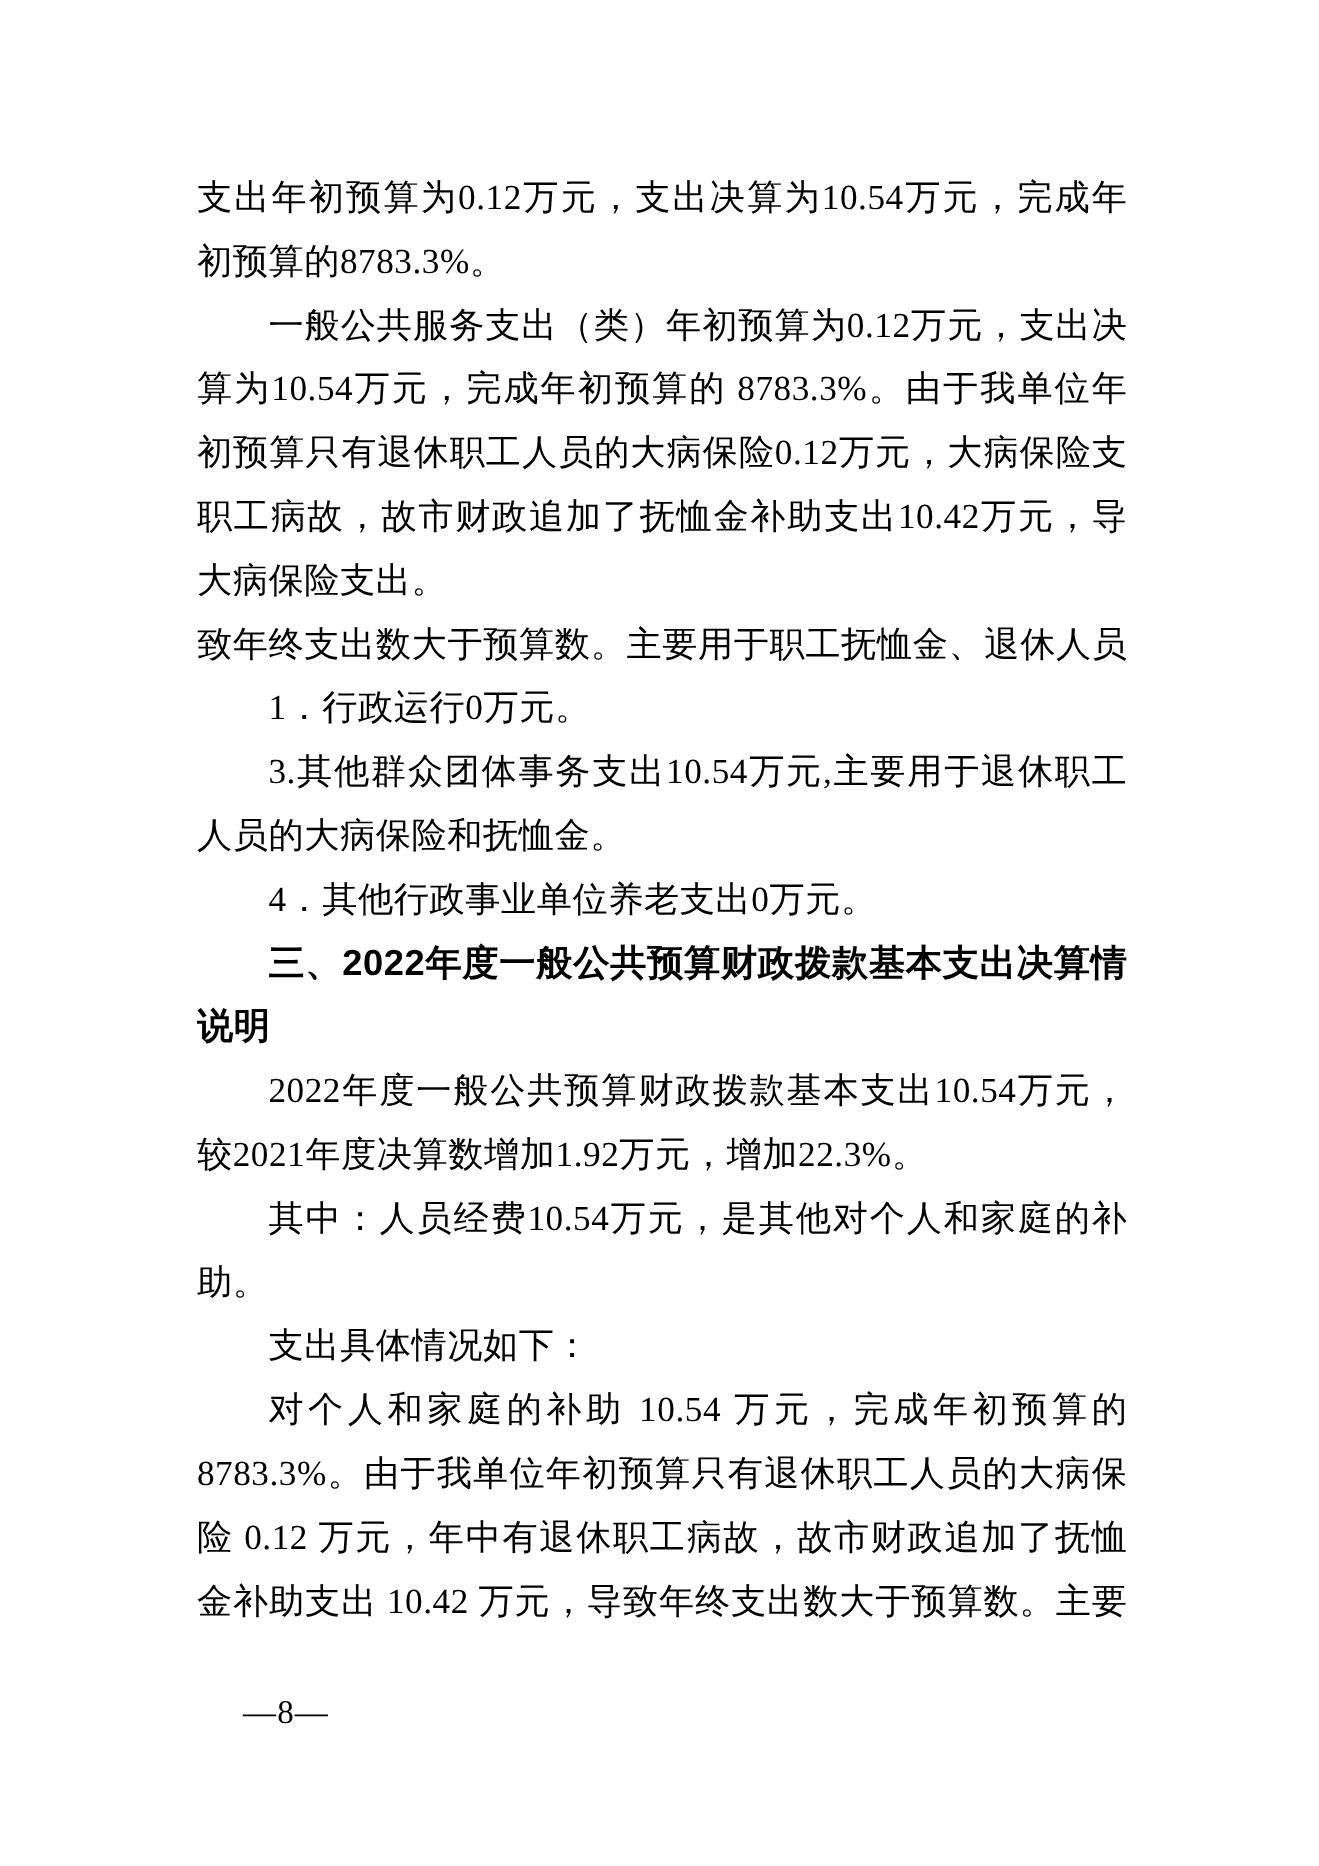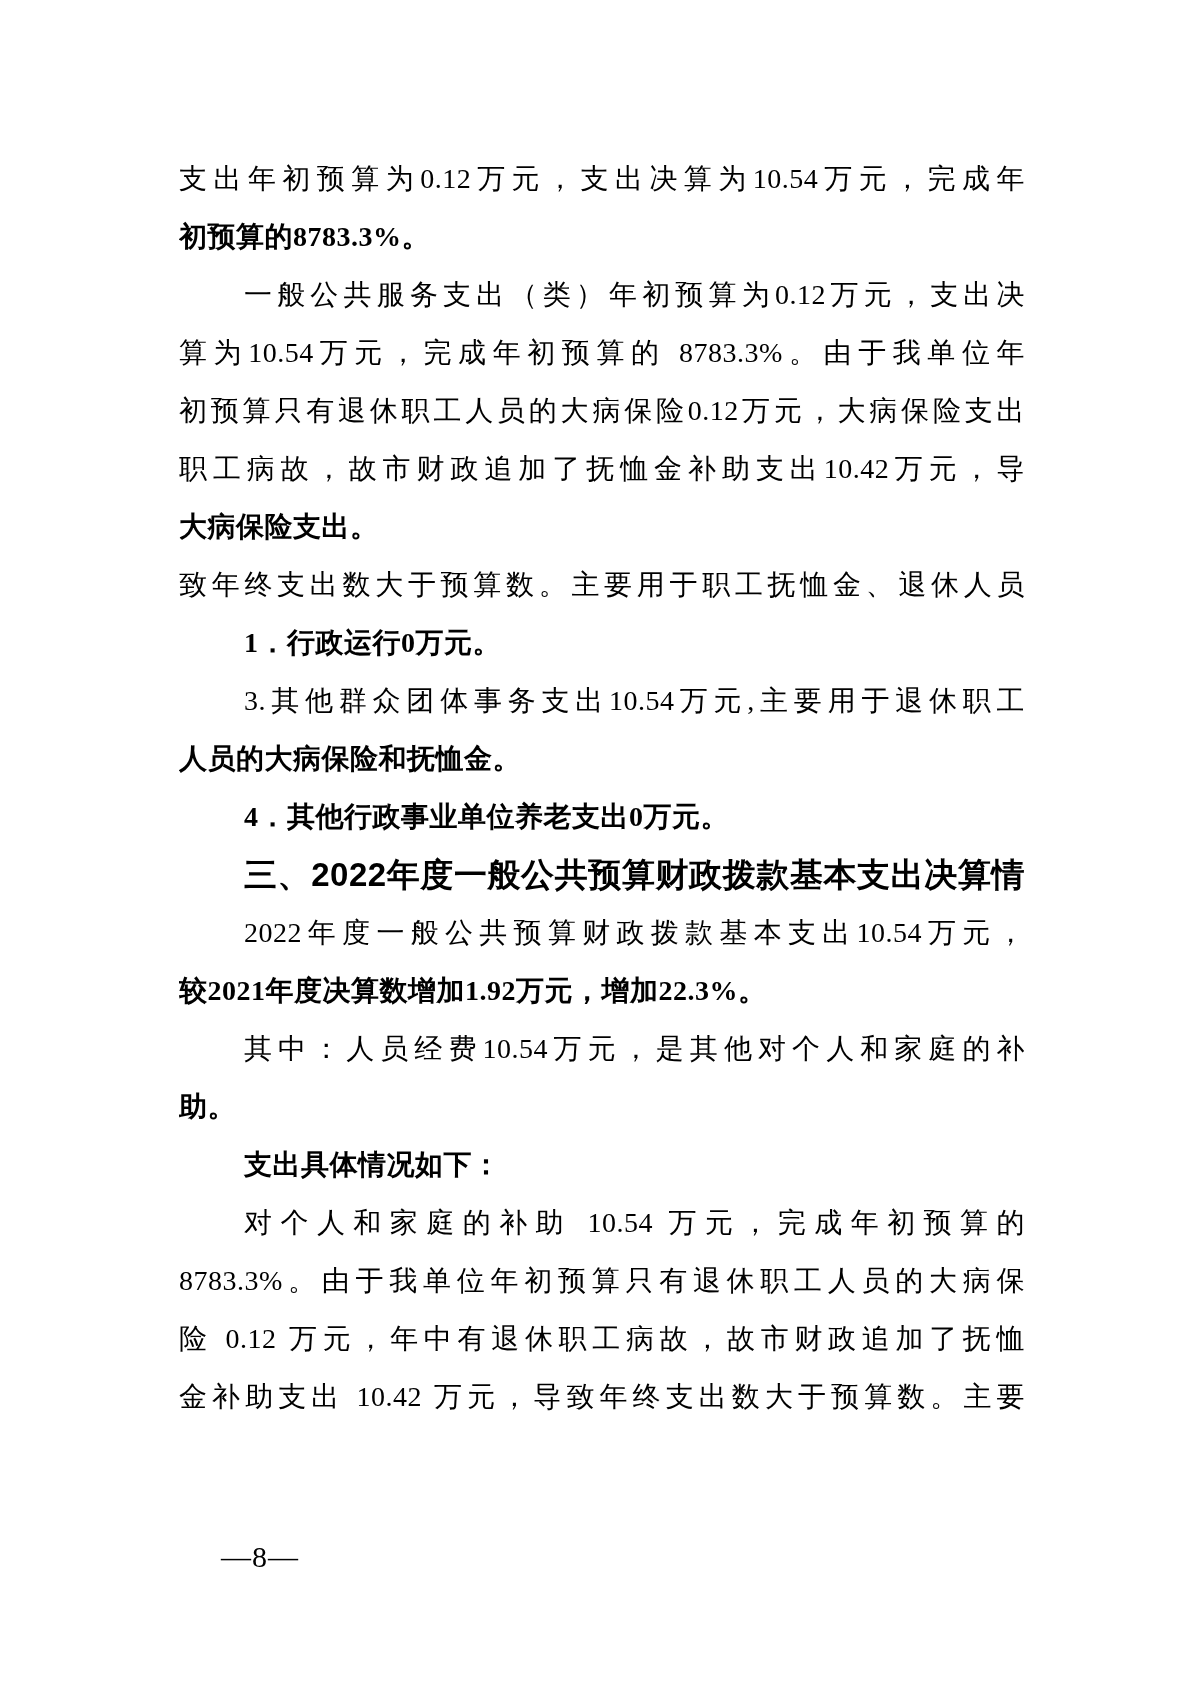--- a/index.html
+++ b/index.html
@@ -17,33 +17,32 @@
     font-family: "Liberation Serif", "DejaVu Serif", serif;
     color: #000000;
   }
   .content {
     position: absolute;
     left: 179px;
     top: 150px;
     width: 846px;
   }
   .line {
-    font-size: 28px;
+    font-size: 32px;
     height: 58px;
     line-height: 58px;
     overflow: hidden;
     white-space: normal;
     letter-spacing: 0.5px;
     text-align: justify;
     text-align-last: justify;
   }
   .line.end {
     text-align: left;
     text-align-last: left;
-    font-weight: bold;
   }
   .line.indent {
     padding-left: 65px;
   }
   .line.heading {
     font-family: "Liberation Sans", "DejaVu Sans", sans-serif;
     font-weight: bold;
     font-size: 33px;
   }
   .footer {
@@ -67,20 +66,21 @@
     <div class="line">算为10.54万元，完成年初预算的 8783.3%。由于我单位年</div>
     <div class="line">初预算只有退休职工人员的大病保险0.12万元，大病保险支出</div>
     <div class="line">职工病故，故市财政追加了抚恤金补助支出10.42万元，导</div>
     <div class="line end">大病保险支出。</div>
     <div class="line">致年终支出数大于预算数。主要用于职工抚恤金、退休人员</div>
     <div class="line end indent">1．行政运行0万元。</div>
     <div class="line indent">3.其他群众团体事务支出10.54万元,主要用于退休职工</div>
     <div class="line end">人员的大病保险和抚恤金。</div>
     <div class="line end indent">4．其他行政事业单位养老支出0万元。</div>
     <div class="line heading indent">三、2022年度一般公共预算财政拨款基本支出决算情况</div>
+    <div class="line heading end">说明</div>
     <div class="line indent">2022年度一般公共预算财政拨款基本支出10.54万元，</div>
     <div class="line end">较2021年度决算数增加1.92万元，增加22.3%。</div>
     <div class="line indent">其中：人员经费10.54万元，是其他对个人和家庭的补</div>
     <div class="line end">助。</div>
     <div class="line end indent">支出具体情况如下：</div>
     <div class="line indent">对个人和家庭的补助 10.54 万元，完成年初预算的</div>
     <div class="line">8783.3%。由于我单位年初预算只有退休职工人员的大病保</div>
     <div class="line">险 0.12 万元，年中有退休职工病故，故市财政追加了抚恤</div>
     <div class="line">金补助支出 10.42 万元，导致年终支出数大于预算数。主要</div>
   </div>

